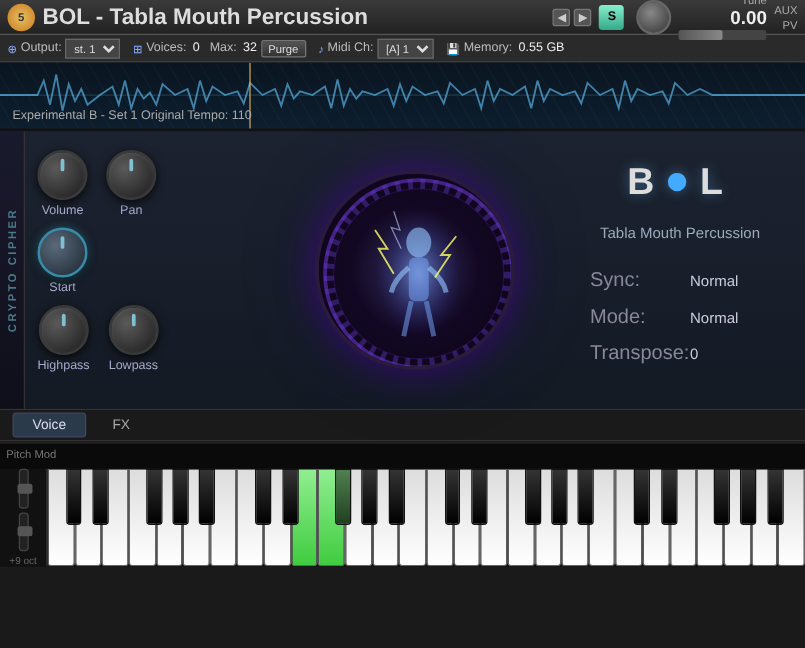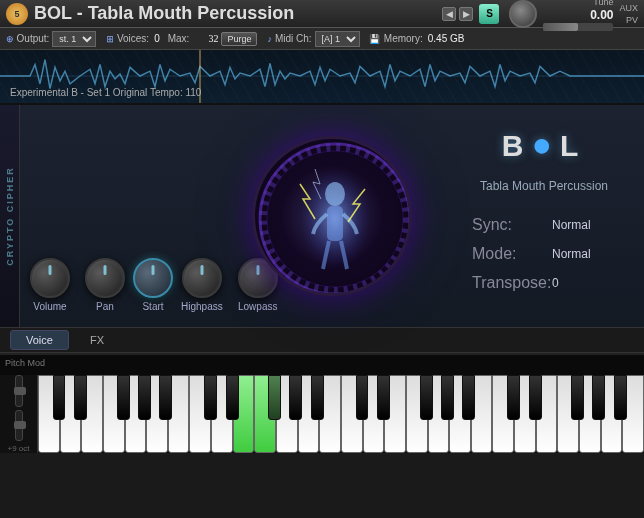--- a/index.html
+++ b/index.html
@@ -53,21 +53,21 @@
       background: linear-gradient(180deg, #8ec, #3a8);
       border-radius: 3px;
       display: flex; align-items: center; justify-content: center;
       font-size: 10px; font-weight: bold; color: #000;
     }
     .tune-section {
       display: flex; flex-direction: column; align-items: flex-end;
       gap: 1px;
     }
     .tune-label { color: #aaa; font-size: 9px; }
-    .tune-value { color: #eee; font-size: 12px; font-weight: bold; }
+    .tune-value { color: #eee; font-size: 15px; font-weight: bold; }
     .tune-slider {
       width: 70px; height: 8px;
       background: #444;
       border-radius: 2px;
       position: relative;
     }
     .tune-slider-fill {
       width: 35px; height: 100%;
       background: linear-gradient(90deg, #555, #888);
       border-radius: 2px;
@@ -147,21 +147,21 @@
       transform: rotate(-90deg);
       white-space: nowrap;
       text-transform: uppercase;
     }
 
     
     .controls-area {
       width: 200px;
       padding: 15px 10px;
       display: flex;
-      flex-direction: row;
+      flex-direction: column;
       gap: 8px;
     }
 
     .knob-row {
       display: flex;
       gap: 15px;
       align-items: flex-end;
     }
 
     .knob-group {
@@ -450,34 +450,34 @@
     <span>Output:</span>
     <select>
       <option>st. 1</option>
     </select>
   </div>
   <div class="second-row-item">
     <span style="color:#8af;font-size:9px;">⊞</span>
     <span>Voices:</span>
     <span style="color:#eee;margin-left:2px;">0</span>
     <span style="margin-left:5px;">Max:</span>
-    <span style="color:#eee;margin-left:16px;font-family:Liberation Serif, serif;">32</span>
+    <span style="color:#eee;margin-left:2px;">32</span>
     <button class="purge-btn">Purge</button>
   </div>
   <div class="second-row-item">
     <span style="color:#8af;font-size:9px;">♪</span>
     <span>Midi Ch:</span>
     <select>
       <option>[A]  1</option>
     </select>
   </div>
   <div class="second-row-item">
     <span style="color:#8af;font-size:9px;">💾</span>
     <span>Memory:</span>
-    <span style="color:#eee;margin-left:2px;">0.45 GB</span>
+    <span style="color:#eee;margin-left:2px;">0.55 GB</span>
   </div>
 </div>
 
 <div class="waveform-area">
   <div class="hexagon-bg"></div>
   <svg class="waveform-svg" viewBox="0 0 644 55" preserveAspectRatio="none">
 
     <line x1="0" y1="27" x2="644" y2="27" stroke="rgba(100,180,220,0.2)" stroke-width="1"></line>
     <polyline points="0,27 30,27 35,15 40,35 45,10 50,40 55,18 60,32 65,22 70,35 80,27 90,20 95,35 100,15 105,38 110,22 115,30 120,25 125,35 130,18 140,27 150,22 155,38 160,15 165,32 170,20 180,27 190,24 195,34 200,17 210,27 220,22 225,36 230,18 235,30 240,24 250,27 260,20 265,38 270,14 275,36 280,22 285,30 290,24 300,27 310,22 315,36 320,18 325,32 330,20 340,27 350,24 355,34 360,17 370,27 380,22 385,38 390,15 395,32 400,22 410,27 420,20 425,38 430,15 435,32 440,22 450,27 460,24 465,34 470,17 480,27 490,22 495,38 500,15 505,32 510,22 520,27 530,24 535,34 540,17 550,27 560,22 570,27 580,27 600,27 620,27 644,27" fill="none" stroke="rgba(100,200,255,0.6)" stroke-width="1.5"></polyline>
 

